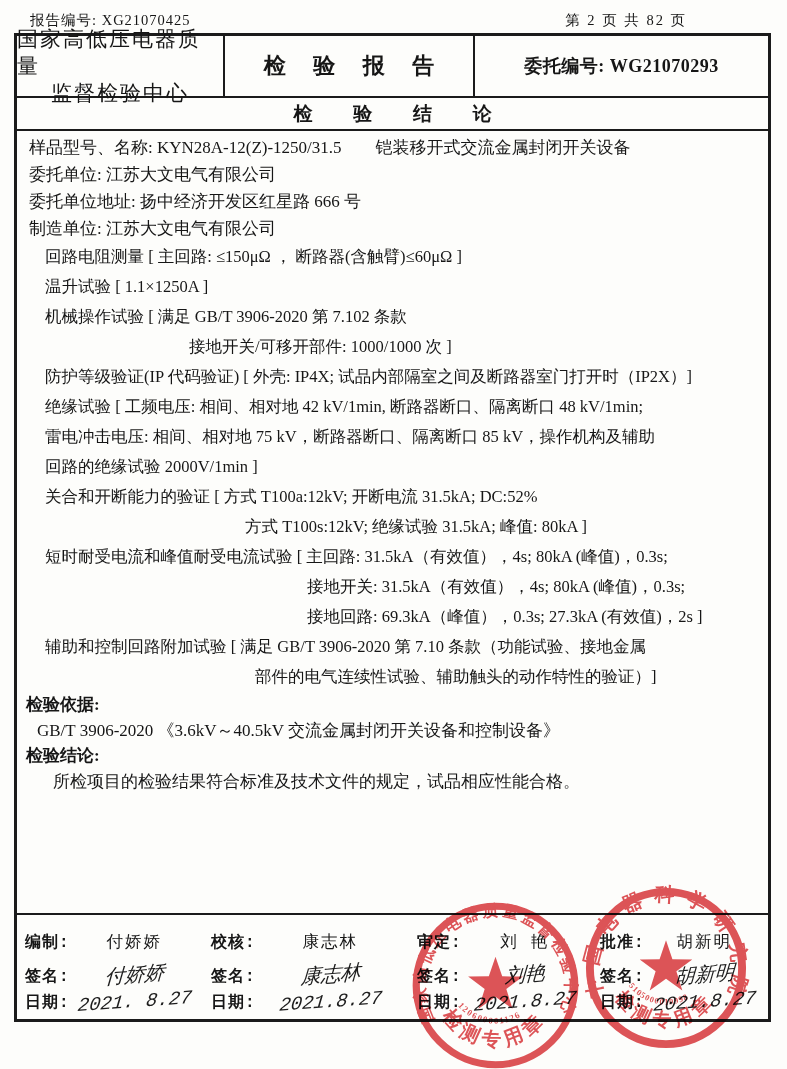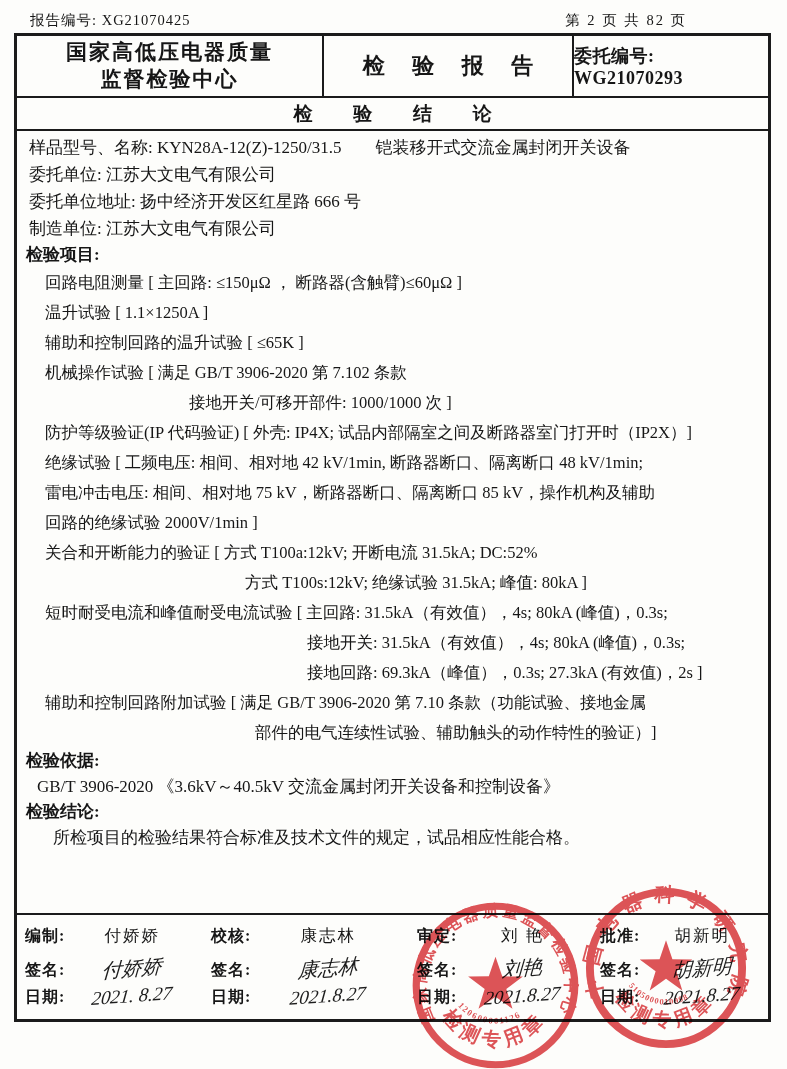--- a/index.html
+++ b/index.html
@@ -14,23 +14,23 @@
   .meta-page{position:absolute;right:100px;top:11px;font-size:14.5px;letter-spacing:2px;}
 
   
   .doc-table{
     position:absolute;left:14px;top:33px;width:757px;height:989px;
     border:3px solid #1b1b1b; box-sizing:border-box;
     display:flex;flex-direction:column;background:transparent;
   }
   .hdr-row{display:flex;height:60px;border-bottom:2px solid #1b1b1b;flex:none;}
   .hdr-org{
-    width:307px;border-right:2px solid #1b1b1b;box-sizing:border-box;
+    width:208px;border-right:2px solid #1b1b1b;box-sizing:border-box;
     display:flex;flex-direction:column;align-items:center;justify-content:center;
-    font-size:21px;font-weight:700;letter-spacing:2px;line-height:27px;
+    font-size:21px;font-weight:400;letter-spacing:2px;line-height:27px;
   }
   .hdr-title{
     width:250px;border-right:2px solid #1b1b1b;box-sizing:border-box;
     display:flex;align-items:center;justify-content:center;
     font-size:22px;font-weight:600;letter-spacing:11px;text-indent:11px;
   }
   .hdr-commission{
     flex:1;display:flex;align-items:center;justify-content:center;
     font-size:18px;font-weight:600;letter-spacing:0.5px;
   }
@@ -46,21 +46,21 @@
   .label{padding-left:5px;  line-height:26px; font-size:17px; font-weight:700;}
   .item {padding-left:24px; line-height:30px; font-size:16.5px;}
   .c1{padding-left:168px;} .c2{padding-left:224px;} .c3{padding-left:286px;} .c4{padding-left:234px;}
   .item2{padding-left:16px; line-height:25px; font-size:17px;}
   .para {padding-left:32px; line-height:25px; font-size:17px;}
 
   
   .signoff{
     flex:none;height:106px;border-top:2px solid #1b1b1b;
     display:grid;grid-template-columns:186px 206px 183px 1fr;
-    padding:8px 0 0 0;box-sizing:border-box;
+    padding:14px 0 0 0;box-sizing:border-box;font-family:Liberation Mono, monospace;
   }
   .so-col{display:flex;flex-direction:column;justify-content:space-between;padding:2px 4px 8px 8px;}
   .so-row{display:flex;align-items:baseline;height:30px;}
   .so-label{font-size:16px;font-weight:600;flex:none;letter-spacing:1px;}
   .so-name{flex:1;text-align:center;font-size:16.5px;letter-spacing:2px;}
   .hand{
     flex:1;text-align:center;font-style:italic;font-size:20px;color:#1d1d1d;
     transform:rotate(-5deg) skewX(-8deg);white-space:nowrap;
   }
   .hand-date{
@@ -93,24 +93,22 @@
       <div class="hdr-commission">委托编号: WG21070293</div>
     </div>
 
     <div class="concl-row">检 验 结 论</div>
 
     <div class="body-area">
       <div class="bl info">样品型号、名称: KYN28A-12(Z)-1250/31.5　　铠装移开式交流金属封闭开关设备</div>
       <div class="bl info">委托单位: 江苏大文电气有限公司</div>
       <div class="bl info">委托单位地址: 扬中经济开发区红星路 666 号</div>
       <div class="bl info">制造单位: 江苏大文电气有限公司</div>
-      <div class="bl label">检验项目:</div>
       <div class="bl item">回路电阻测量 [ 主回路: ≤150μΩ ， 断路器(含触臂)≤60μΩ ]</div>
       <div class="bl item">温升试验 [ 1.1×1250A ]</div>
-      <div class="bl item">辅助和控制回路的温升试验 [ ≤65K ]</div>
       <div class="bl item">机械操作试验 [ 满足 GB/T 3906-2020 第 7.102 条款</div>
       <div class="bl item c1">接地开关/可移开部件: 1000/1000 次 ]</div>
       <div class="bl item">防护等级验证(IP 代码验证) [ 外壳: IP4X; 试品内部隔室之间及断路器室门打开时（IP2X）]</div>
       <div class="bl item">绝缘试验 [ 工频电压: 相间、相对地 42 kV/1min, 断路器断口、隔离断口 48 kV/1min;</div>
       <div class="bl item">雷电冲击电压: 相间、相对地 75 kV，断路器断口、隔离断口 85 kV，操作机构及辅助</div>
       <div class="bl item">回路的绝缘试验 2000V/1min ]</div>
       <div class="bl item">关合和开断能力的验证 [ 方式 T100a:12kV; 开断电流 31.5kA; DC:52%</div>
       <div class="bl item c2">方式 T100s:12kV; 绝缘试验 31.5kA; 峰值: 80kA ]</div>
       <div class="bl item">短时耐受电流和峰值耐受电流试验 [ 主回路: 31.5kA（有效值），4s; 80kA (峰值)，0.3s;</div>
       <div class="bl item c3">接地开关: 31.5kA（有效值），4s; 80kA (峰值)，0.3s;</div>

